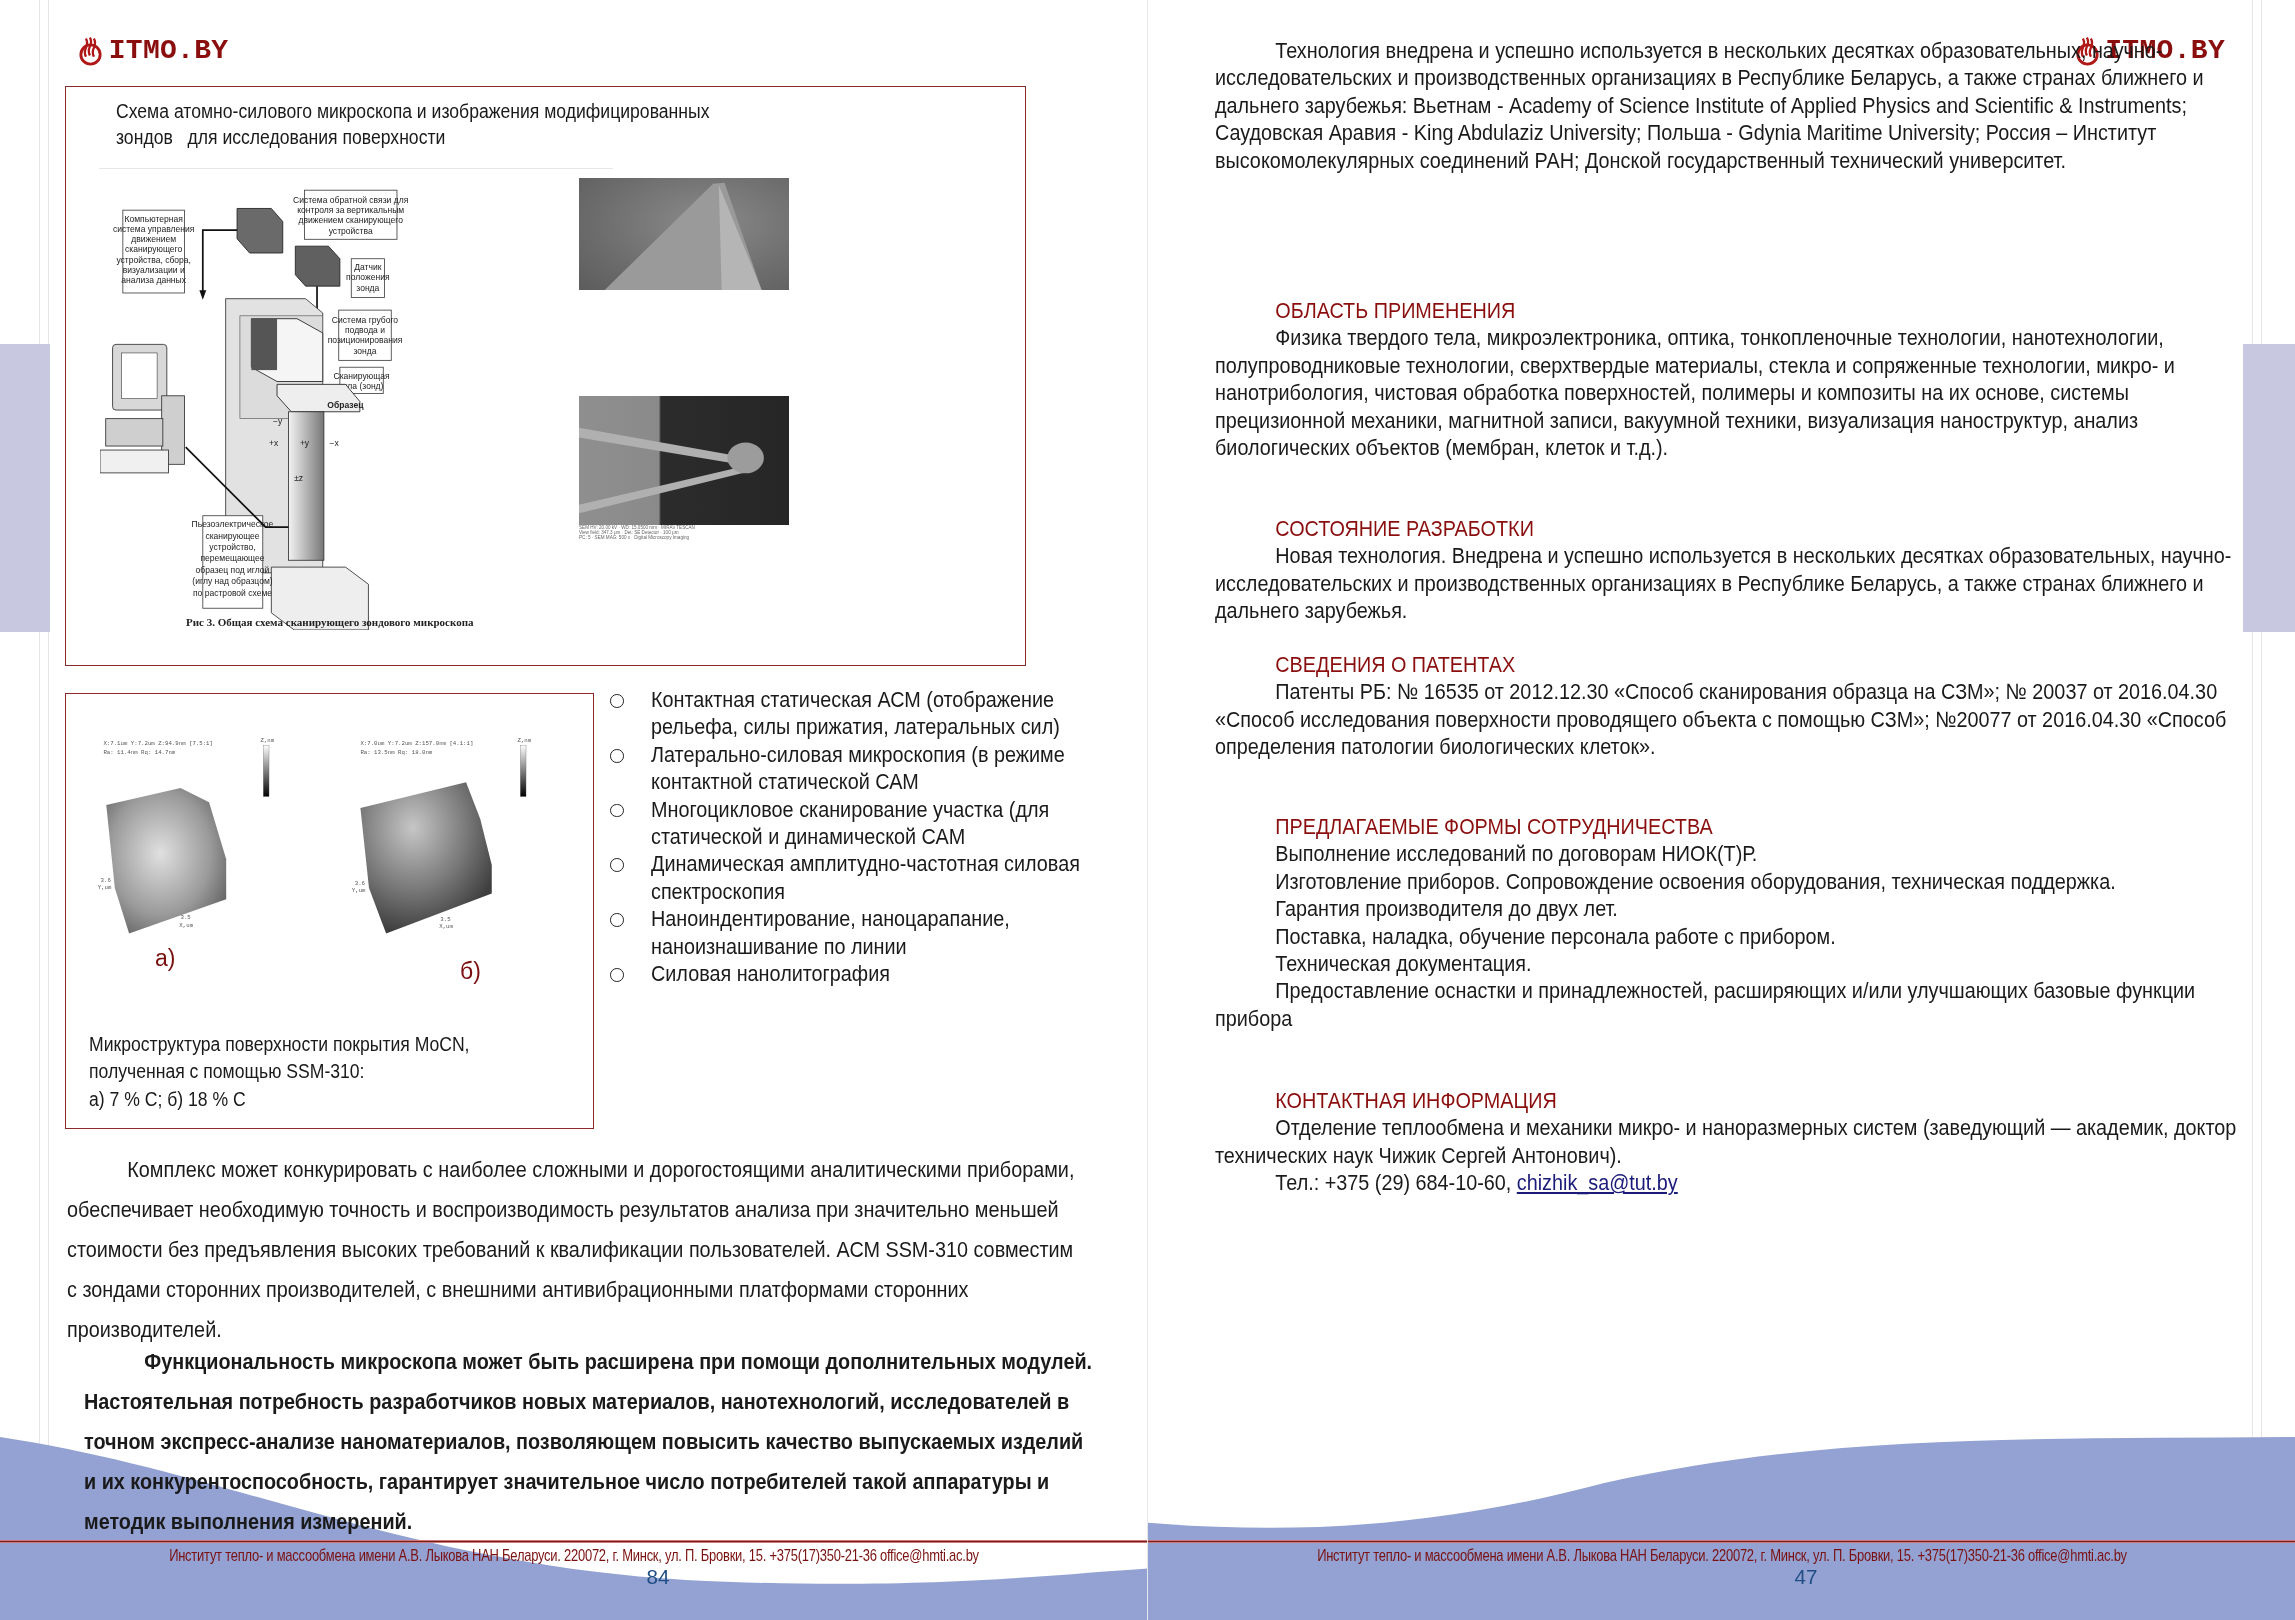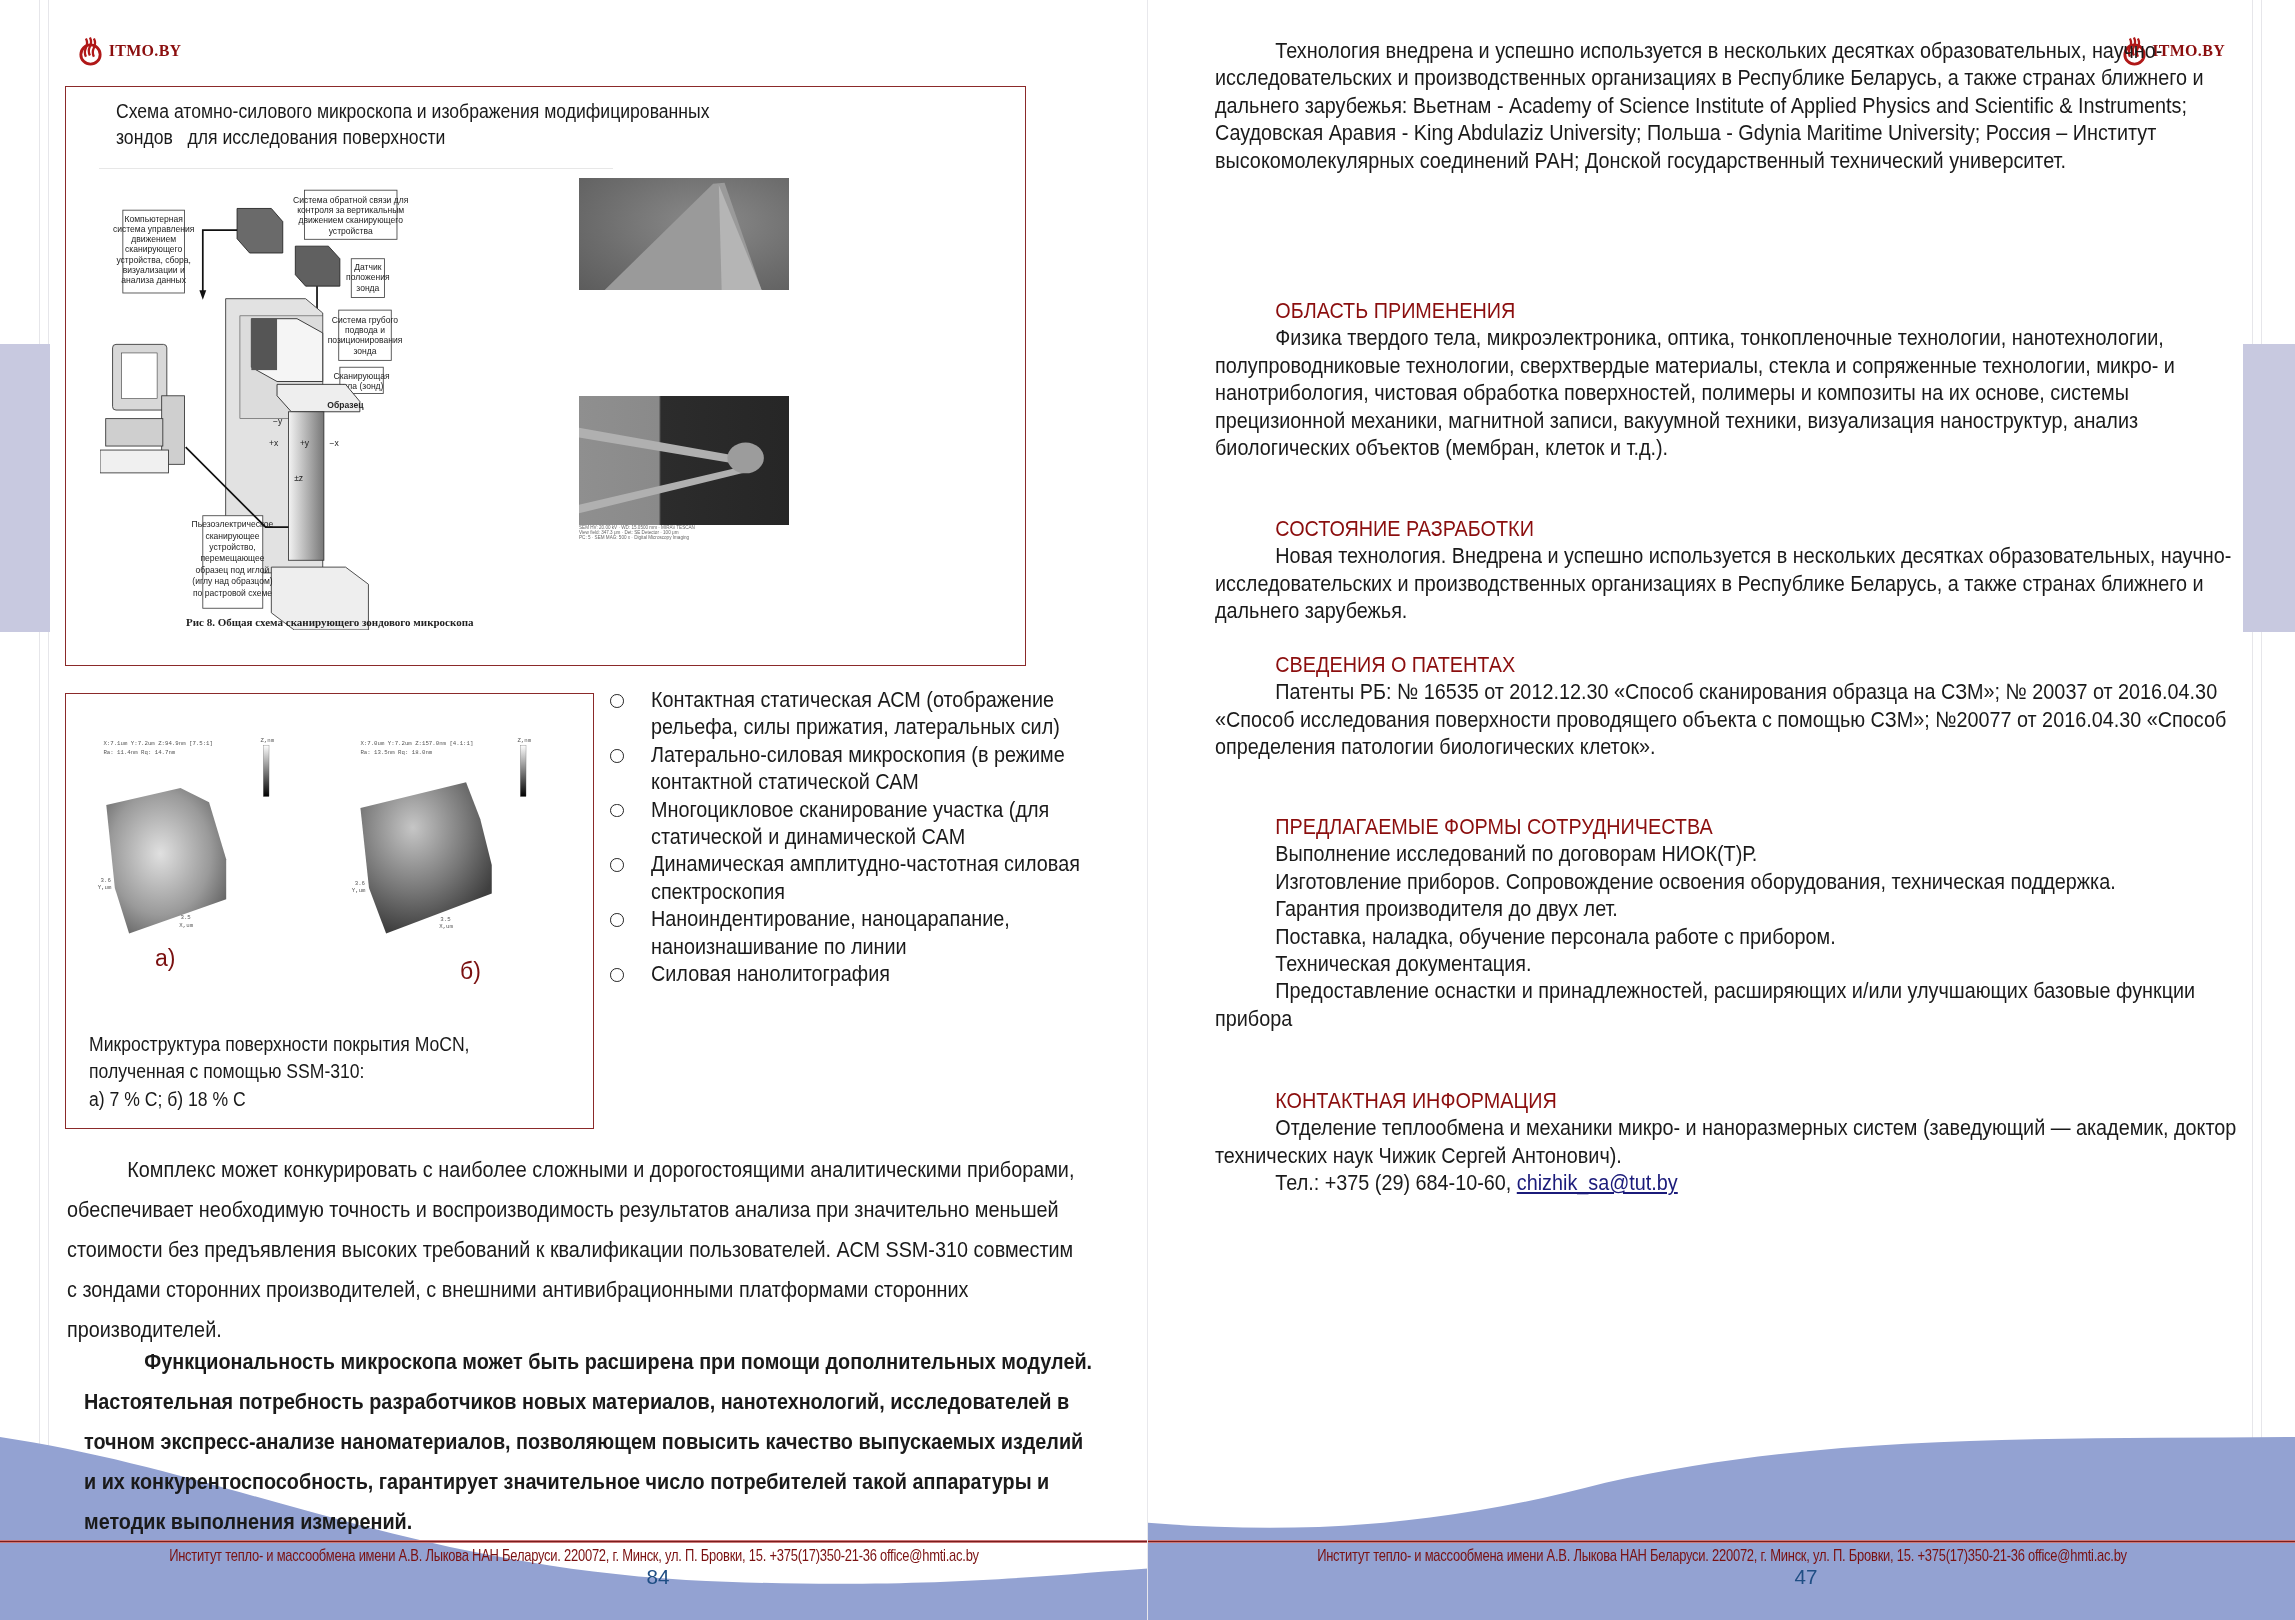--- a/index.html
+++ b/index.html
@@ -22,21 +22,21 @@
   
   .wave { position: absolute; left: 0; bottom: 0; width: 1148px; height: 183px; }
   .footer-rule { position: absolute; left: 0; width: 1148px; top: 1540px; height: 2.9px; background: #7a1d1d; border-top: 0.6px solid #c77; border-bottom: 0.6px solid #c77; }
   .footer-text { position: absolute; top: 1546px; left: 0; width: 1148px; text-align: center; color: #7a1010; font-size: 16.6px; letter-spacing: -0.3px; transform: scaleX(0.78); transform-origin: center; font-family: "Liberation Sans Narrow", "Liberation Sans", sans-serif; }
   .page-num { position: absolute; top: 1565px; left: 0; width: 1316px; text-align: center; color: #1f4e84; font-size: 20.6px; }
 
   
   .logo { position: absolute; top: 35px; display: flex; align-items: center; gap: 5.7px; }
   .page.left .logo { left: 78px; }
   .page.right .logo { right: 71px; }
-  .logo-text { font-family: Liberation Serif, serif; font-weight: bold; font-size: 16px; color: #8b0e0e; letter-spacing: 0.3px; }
+  .logo-text { font-family: Liberation Mono, monospace; font-weight: bold; font-size: 28px; color: #8b0e0e; letter-spacing: 0.3px; }
   .logo-icon { width: 25px; height: 31px; }
 
   
   .fig-box { position: absolute; left: 65px; top: 86px; width: 961px; height: 580px; border: 1.7px solid #8b2a2a; background: #fff; }
   .fig-caption { position: absolute; left: 50px; top: 11.4px; font-size: 20px; line-height: 26px; color: #1a1a1a; transform: scaleX(0.88); transform-origin: left top; white-space: pre; }
   .fig-topline { position: absolute; left: 33px; top: 81px; width: 514px; height: 1.1px; background: #e7e7e7; }
 
   .diagram { position: absolute; left: 34px; top: 86px; width: 514px; height: 457px; }
   .diagram .lbl { font-family: "Liberation Sans", sans-serif; font-size: 15px; fill: #222; }
   .diagram-caption { position: absolute; left: 120px; top: 529px; font-family: "Liberation Serif", serif; font-weight: bold; font-size: 11px; color: #222; }
@@ -183,21 +183,21 @@
           <text x="232" y="740">по растровой схеме</text>
         </g>
 
         <rect x="22" y="300" width="95" height="115" rx="6" fill="#d8d8d8" stroke="#333" stroke-width="1.5"></rect>
         <rect x="38" y="315" width="62" height="80" fill="#fff" stroke="#333"></rect>
         <rect x="108" y="390" width="40" height="120" fill="#cfcfcf" stroke="#333" stroke-width="1.5"></rect>
         <rect x="10" y="430" width="100" height="48" fill="#cfcfcf" stroke="#333" stroke-width="1.5"></rect>
         <rect x="0" y="485" width="120" height="40" fill="#f0f0f0" stroke="#333" stroke-width="1.5"></rect>
         <polyline points="150,480 290,620 330,620" fill="none" stroke="#111" stroke-width="3"></polyline>
       </svg>
-      <div class="diagram-caption">Рис 8. Общая схема сканирующего зондового микроскопа</div>
+      <div class="diagram-caption">Рис 3. Общая схема сканирующего зондового микроскопа</div>
 
       <div class="sem-top">
         <svg width="210" height="112" viewBox="0 0 368 196">
           <polygon points="235,10 255,8 320,196 45,196" fill="#9a9a9a"></polygon>
           <polygon points="245,12 320,196 250,196" fill="#b5b5b5"></polygon>
         </svg>
       </div>
       <div class="sem-bottom">
         <svg width="210" height="129" viewBox="0 0 368 225">
           <polygon points="0,55 280,105 275,118 0,72" fill="#b0b0b0"></polygon>

